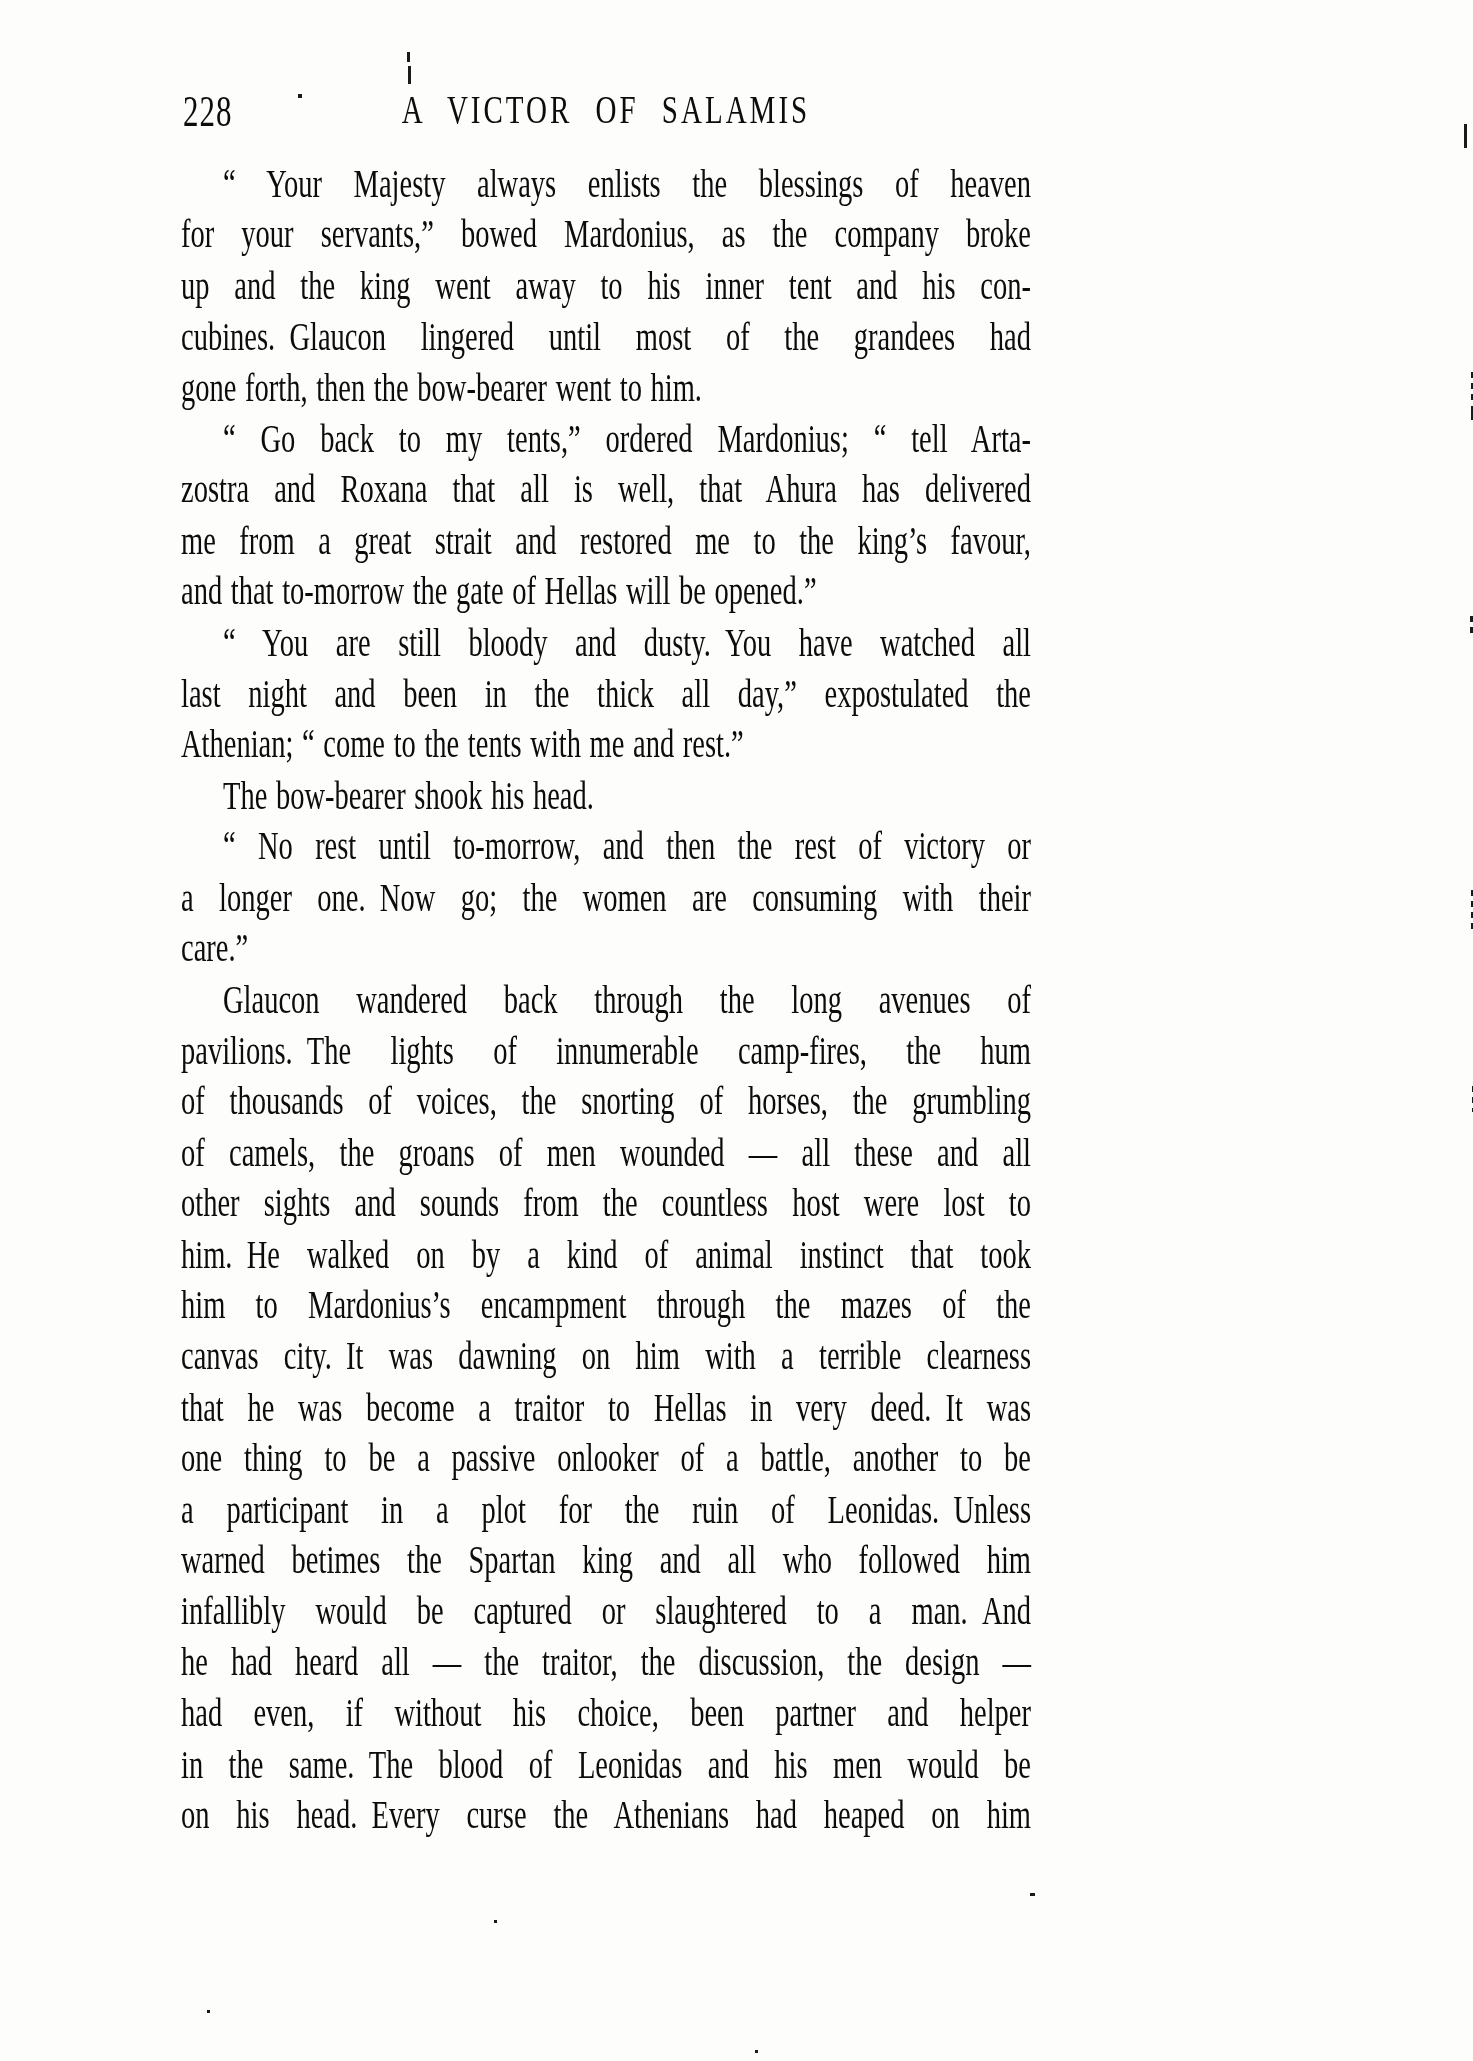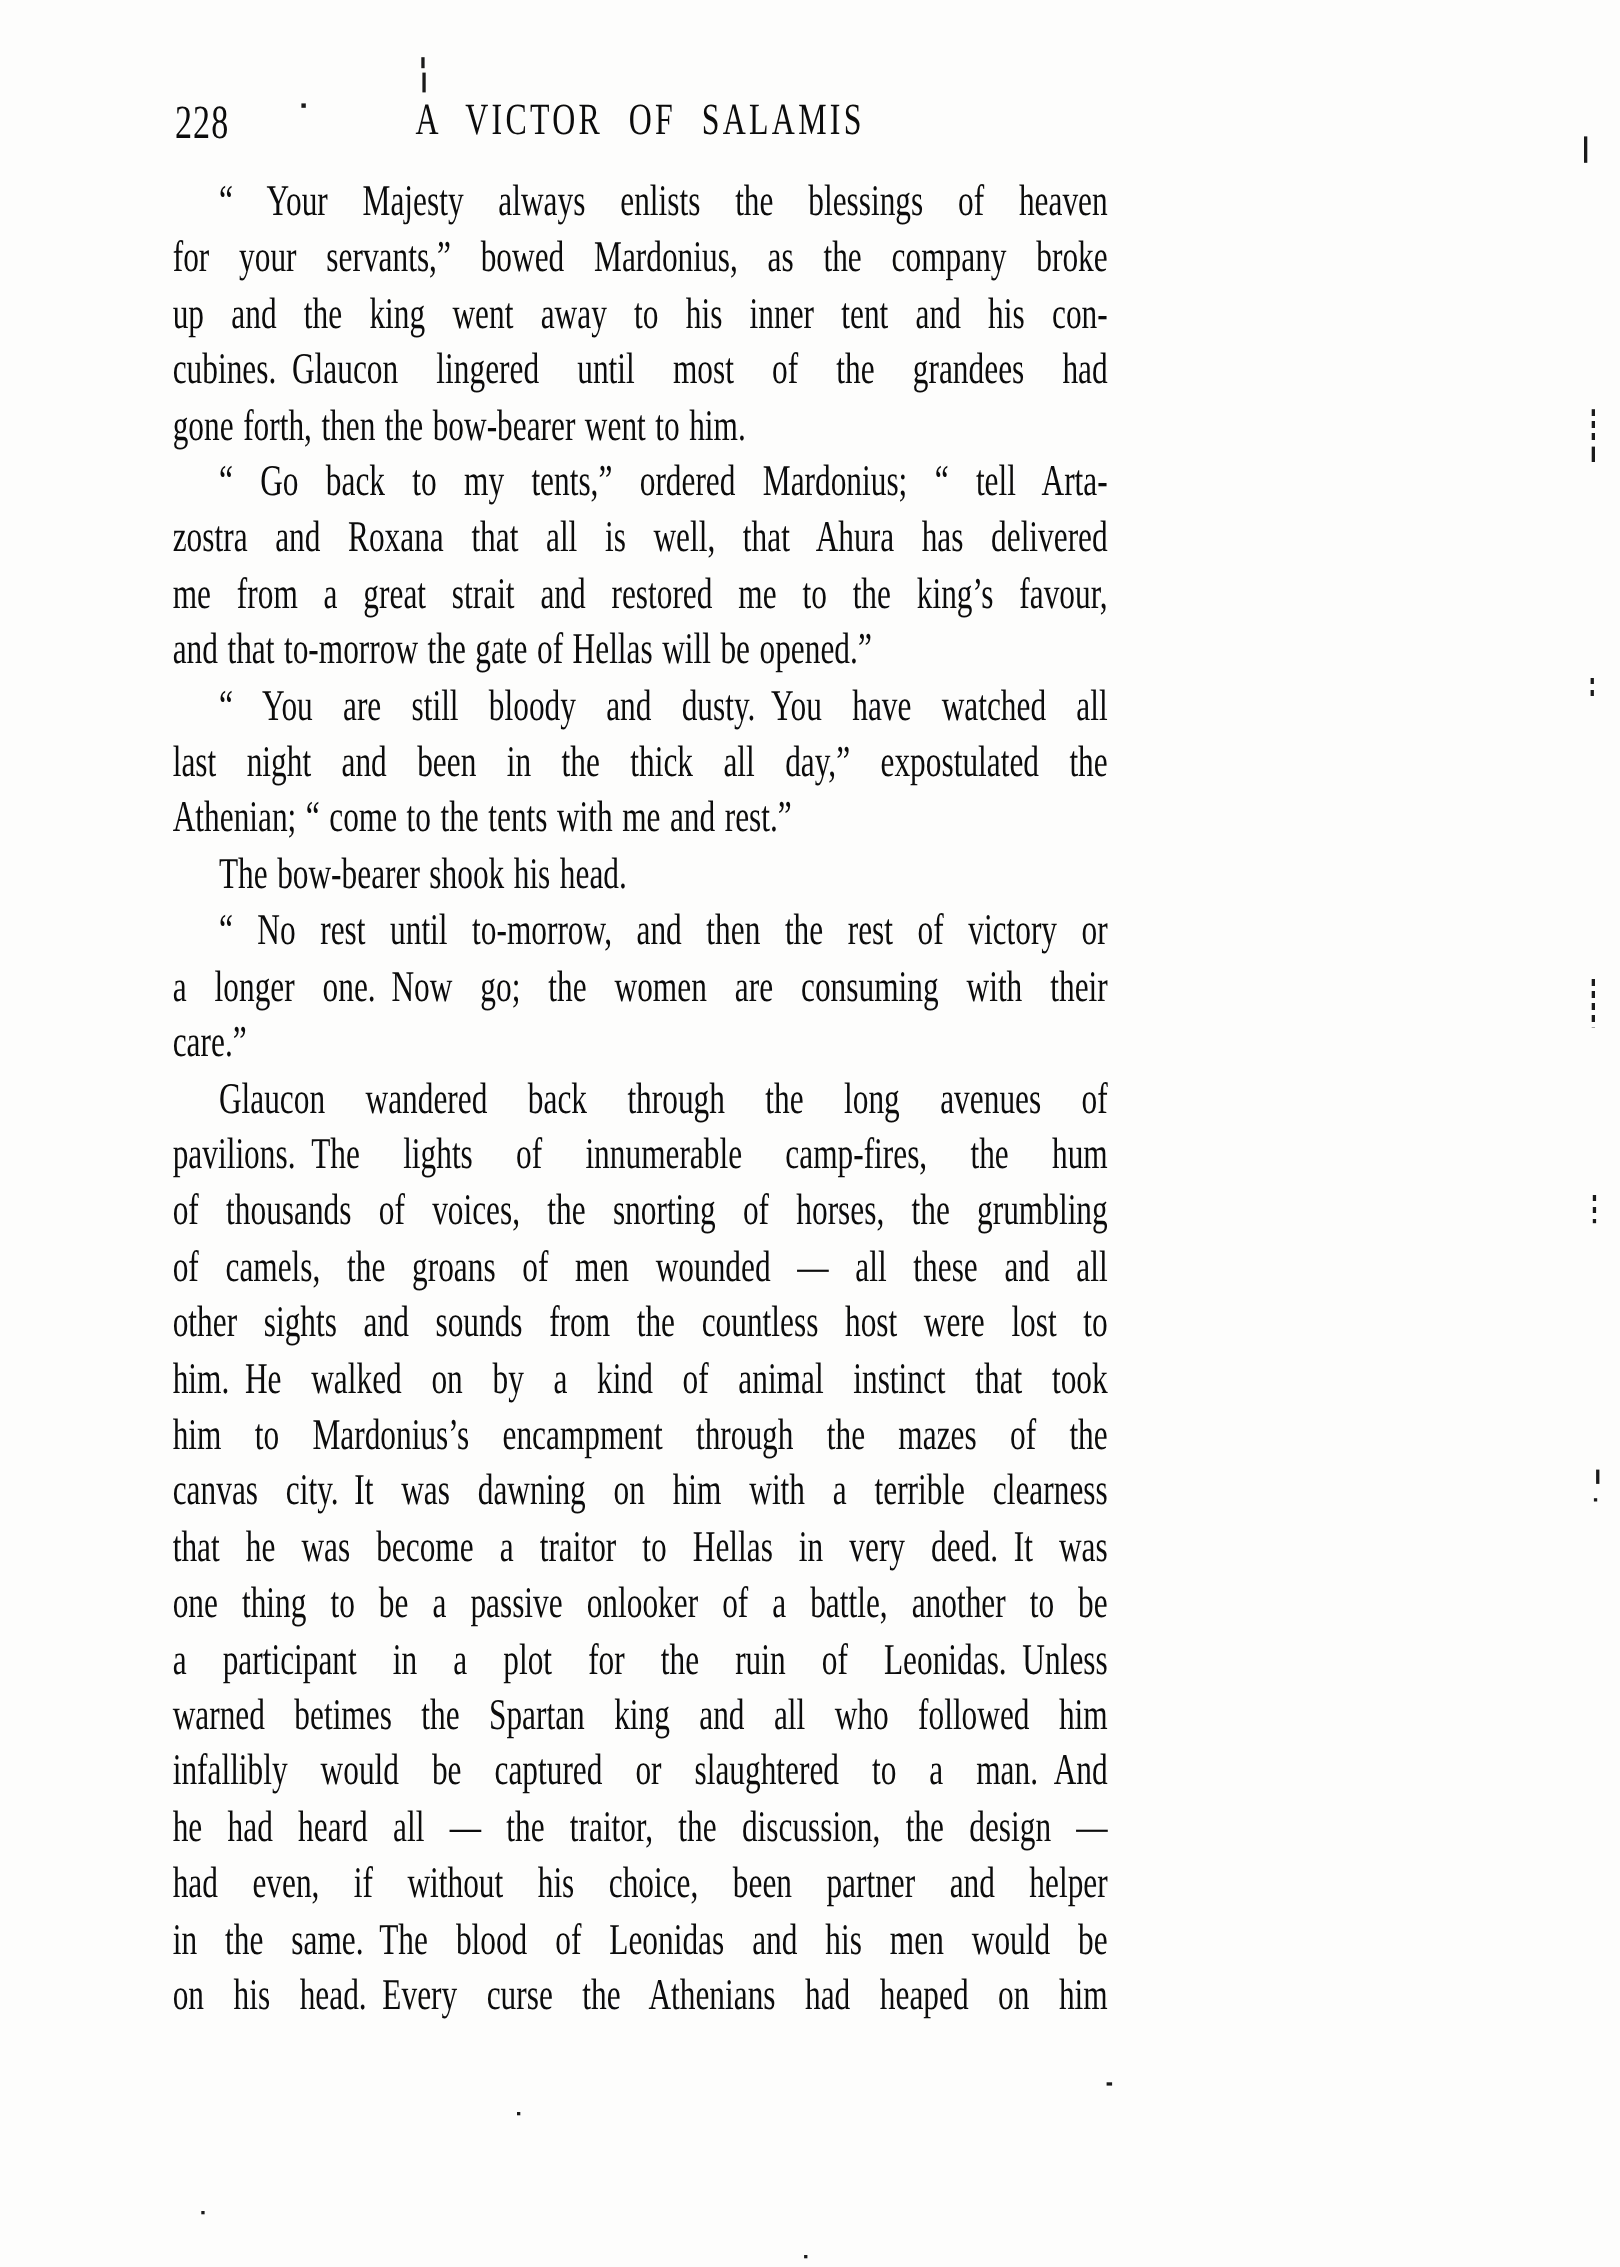--- a/index.html
+++ b/index.html
@@ -12,20 +12,21 @@
     height: 2061px;
     position: relative;
     overflow: hidden;
     background: #fdfdfc;
     font-family: "Liberation Serif", "DejaVu Serif", serif;
     color: #0c0c0c;
   }
   .page {
     position: absolute;
     inset: 0;
+    margin-left: 24px;
   }
   
   .scan {
     position: absolute;
     left: 157px;
     top: 85px;
     width: 850px;
     transform: scaleY(1.4);
     transform-origin: 0 0;
     -webkit-font-smoothing: antialiased;

